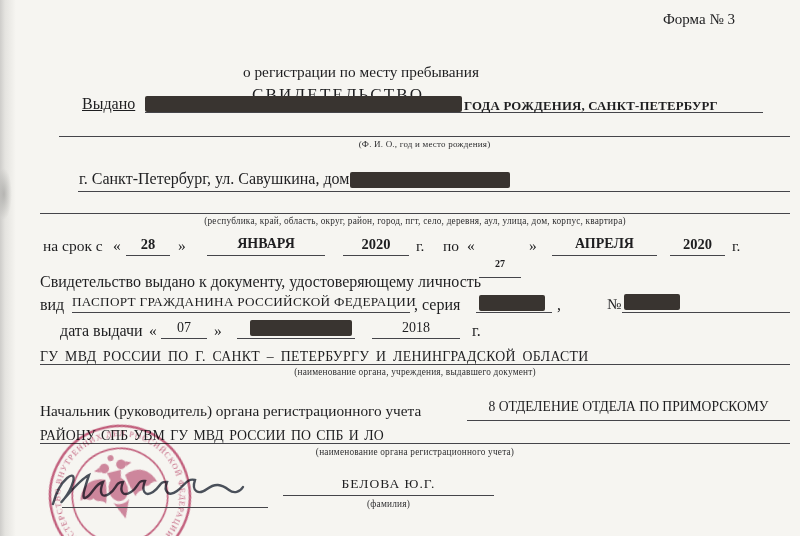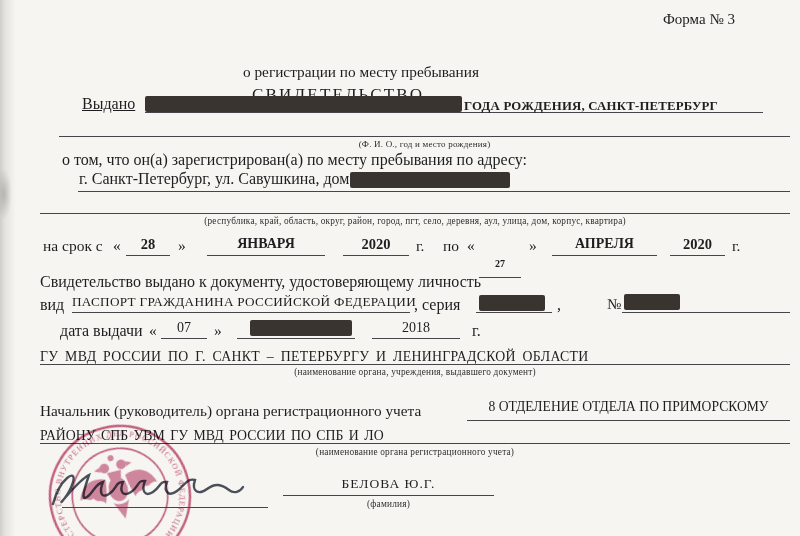--- a/index.html
+++ b/index.html
@@ -32,21 +32,20 @@
   <div class="abs" style="left:252px;top:45px;font-size:17px;letter-spacing:2.2px;margin-top:40px;">СВИДЕТЕЛЬСТВО</div>
   <div class="abs" style="left:243px;top:63px;width:222px;text-align:center;font-size:15.3px;">о регистрации по месту пребывания</div>
 
   <div class="field" style="left:145px;top:93px;width:618px;height:20px;"></div>
   <div class="abs t16" style="left:82px;top:95px;text-decoration:underline;">Выдано</div>
   <div class="bar" style="left:145px;top:96px;width:317px;height:16px;"></div>
   <div class="abs bold" style="left:464px;top:99px;font-size:12.8px;letter-spacing:.2px;">ГОДА РОЖДЕНИЯ, САНКТ-ПЕТЕРБУРГ</div>
   <div class="field" style="left:59px;top:118px;width:731px;height:19px;"></div>
   <div class="cap" style="left:59px;top:139px;width:731px;font-size:9px;">(Ф. И. О., год и место рождения)</div>
 
-  <div class="abs t16" style="left:62px;top:151px;">о том, что он(а) зарегистрирован(а) по месту пребывания по адресу:</div>
 
   <div class="field" style="left:78px;top:173px;width:712px;height:19px;"></div>
   <div class="abs t16" style="left:79px;top:170px;">г. Санкт-Петербург, ул. Савушкина, дом</div>
   <div class="bar" style="left:350px;top:172px;width:160px;height:16px;"></div>
   <div class="field" style="left:40px;top:195px;width:750px;height:19px;"></div>
   <div class="cap" style="left:40px;top:216px;width:750px;">(республика, край, область, округ, район, город, пгт, село, деревня, аул, улица, дом, корпус, квартира)</div>
 
   <div class="abs" style="left:43px;top:237px;font-size:15.5px;">на срок с</div>
   <div class="abs" style="left:113px;top:237px;font-size:15.5px;">«</div>
   <div class="field" style="left:126px;top:236px;width:44px;height:20px;font-size:14.5px;"><span class="bold">28</span></div>

